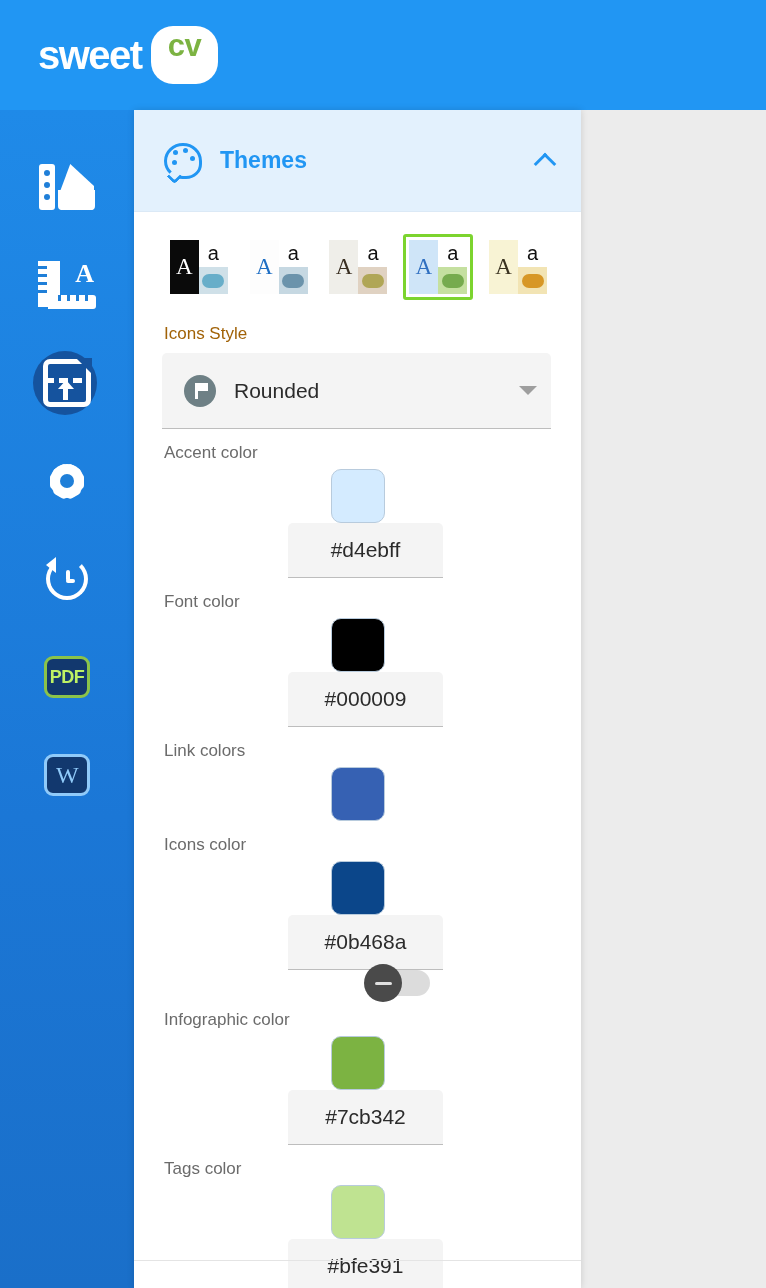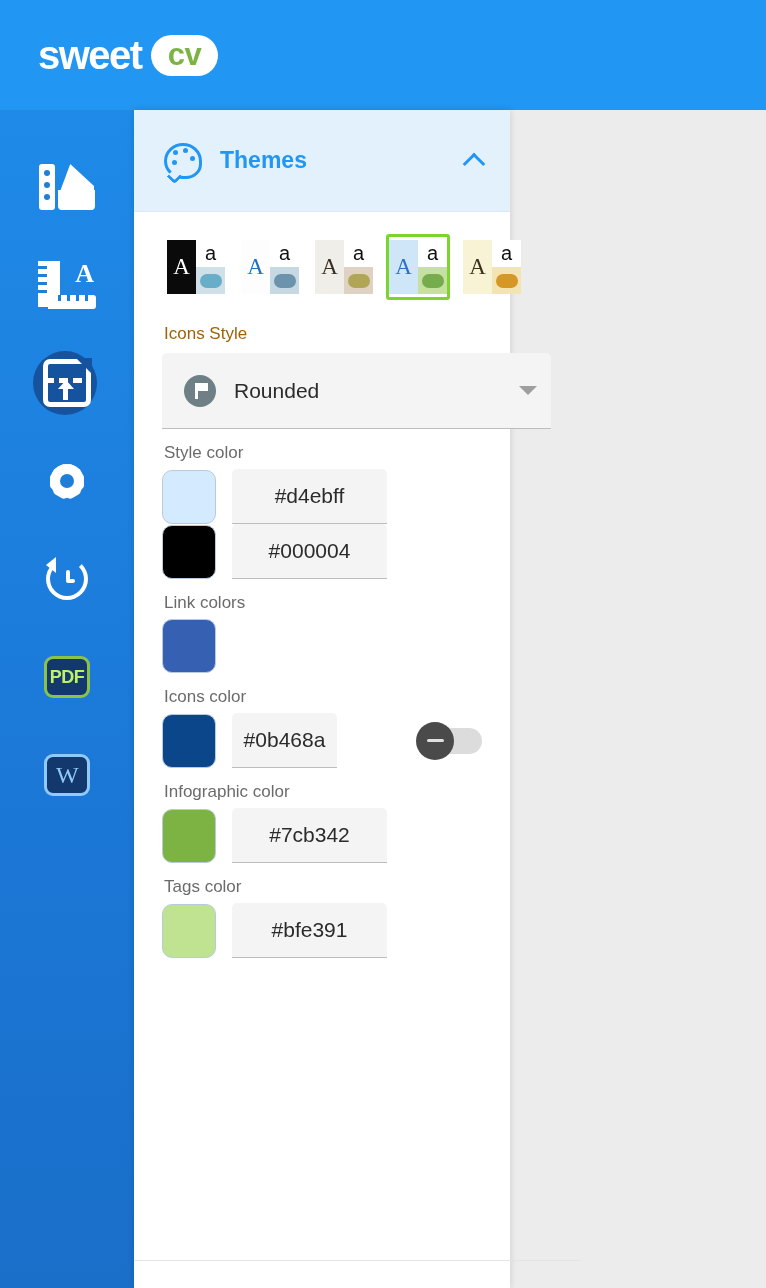--- a/index.html
+++ b/index.html
@@ -17,21 +17,21 @@
     background: #2196f3;
     display: flex; align-items: center;
   }
   .logo { display: flex; align-items: center; margin-left: 38px; }
   .logo-word {
     color: #ffffff; font-size: 40px; font-weight: bold;
     letter-spacing: -1.5px; line-height: 1;
   }
   .logo-pill {
     margin-left: 9px; background: #ffffff; border-radius: 22px;
-    padding: 4px 17px 6px 17px;
+    padding: 4px 17px 23px 17px;
     display: flex; align-items: center; justify-content: center;
   }
   .logo-pill span {
     color: #7cb342; font-size: 31px; font-weight: bold; letter-spacing: -0.5px;
     line-height: 1;
   }
   .topnav { display: flex; align-items: center; margin-left: 57px; }
   .topnav-item {
     display: flex; align-items: center; gap: 13px;
     color: #fff; font-size: 20px; font-weight: bold; cursor: pointer;
@@ -180,21 +180,21 @@
     width: 46px; height: 42px; border-radius: 9px; background: #12386e;
     display: flex; align-items: center; justify-content: center;
     font-size: 18px; font-weight: bold; letter-spacing: -0.5px;
   }
   .ic-pdf { border: 3px solid #8bc34a; color: #bef264; }
   .ic-w { border: 3px solid #90caf9; color: #90caf9; font-family: "Liberation Serif", serif;
           font-size: 24px; font-weight: normal; }
 
   
   .panel {
-    position: absolute; left: 134px; top: 110px; width: 376px; height: 1178px;
+    position: absolute; left: 134px; top: 110px; width: 447px; height: 1178px;
     background: #ffffff; box-shadow: 0 0 7px rgba(0,0,0,0.14);
   }
   .panel-header {
     height: 102px; background: #e3f1fd;
     display: flex; align-items: center; padding: 0 28px 0 30px;
     cursor: pointer;
     border-bottom: 1px solid #dbe9f6;
   }
   .palette-ic { width: 38px; height: 36px; position: relative; flex: none; }
   .palette-ic .pshape {
@@ -276,21 +276,21 @@
     cursor: pointer;
   }
   .less-colors .chev {
     width: 14px; height: 14px; border-left: 3px solid #2196f3;
     border-top: 3px solid #2196f3; transform: rotate(45deg); margin-top: 5px;
     margin-left: 5px;
   }
   .less-colors span { color: #2196f3; font-size: 21px; font-weight: bold; }
 
   .color-label { color: #6b6b6b; font-size: 17px; margin: 14px 0 6px 2px; }
-  .color-row { display: flex; align-items: center; }
+  .color-row { display: flex; align-items: center; flex-direction: column; }
   .color-chip {
     width: 54px; height: 54px; border-radius: 10px;
     border: 1.5px solid #b8cbdd; cursor: pointer; flex: none;
   }
   .hex-field {
     margin-left: 16px; width: 155px; height: 55px; background: #f4f4f4;
     border-bottom: 1px solid #bdbdbd; border-radius: 5px 5px 0 0;
     display: flex; align-items: center; justify-content: center;
     font-size: 21px; color: #2b2b2b; cursor: text;
   }
@@ -462,28 +462,29 @@
         <div class="flag-ic">
           <div class="pole"></div>
             <div class="cloth"></div>
         </div>
         <div class="select-val">Rounded</div>
         <div class="caret"></div>
       </div>
 
 
       <div id="color-list">
-          <div class="color-label">Style color</div>
+          <div class="color-label">Accent color</div>
           <div class="color-row" style="margin-top: 0px;">
             <div class="color-chip" style="background:#d4ebff"></div>
             <div class="hex-field">#d4ebff</div>
           </div>
+          <div class="color-label">Font color</div>
           <div class="color-row" style="margin-top: 0px;">
             <div class="color-chip" style="background:#000000"></div>
-            <div class="hex-field">#000004</div>
+            <div class="hex-field">#000009</div>
           </div>
           <div class="color-label">Link colors</div>
           <div class="color-row" style="margin-top: 0px;">
             <div class="color-chip" style="background:#3661b3"></div>
           </div>
           <div class="color-label">Icons color</div>
           <div class="color-row" style="margin-top: 0px;">
             <div class="color-chip" style="background:#0b468a"></div>
             <div class="hex-field">#0b468a</div>
             <div class="toggle">

